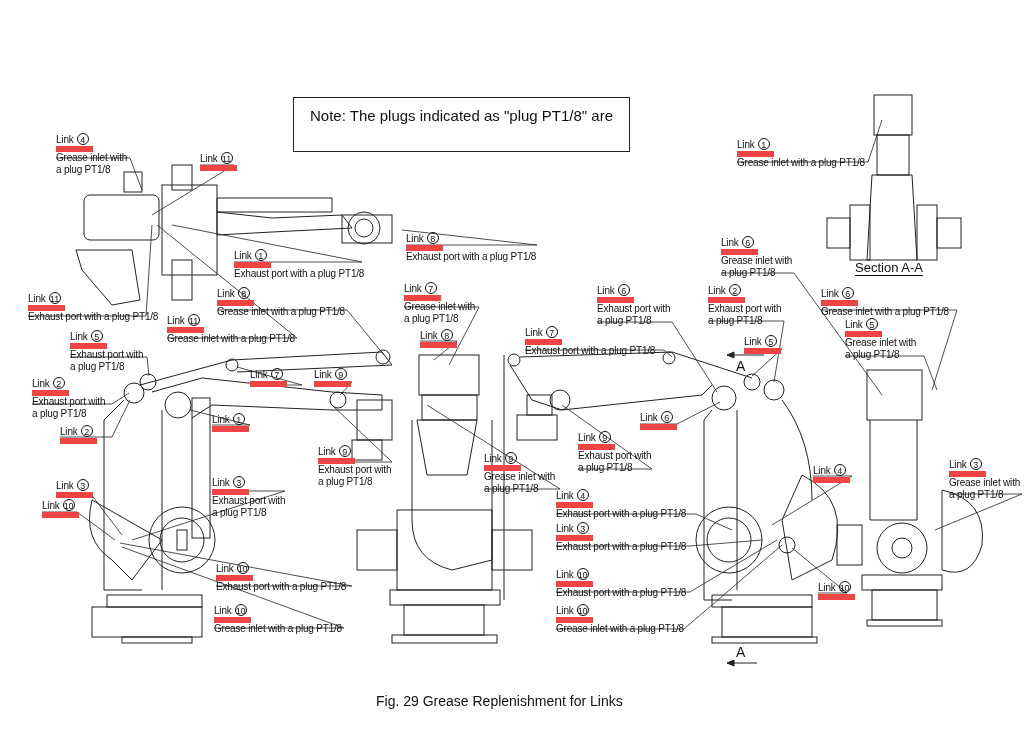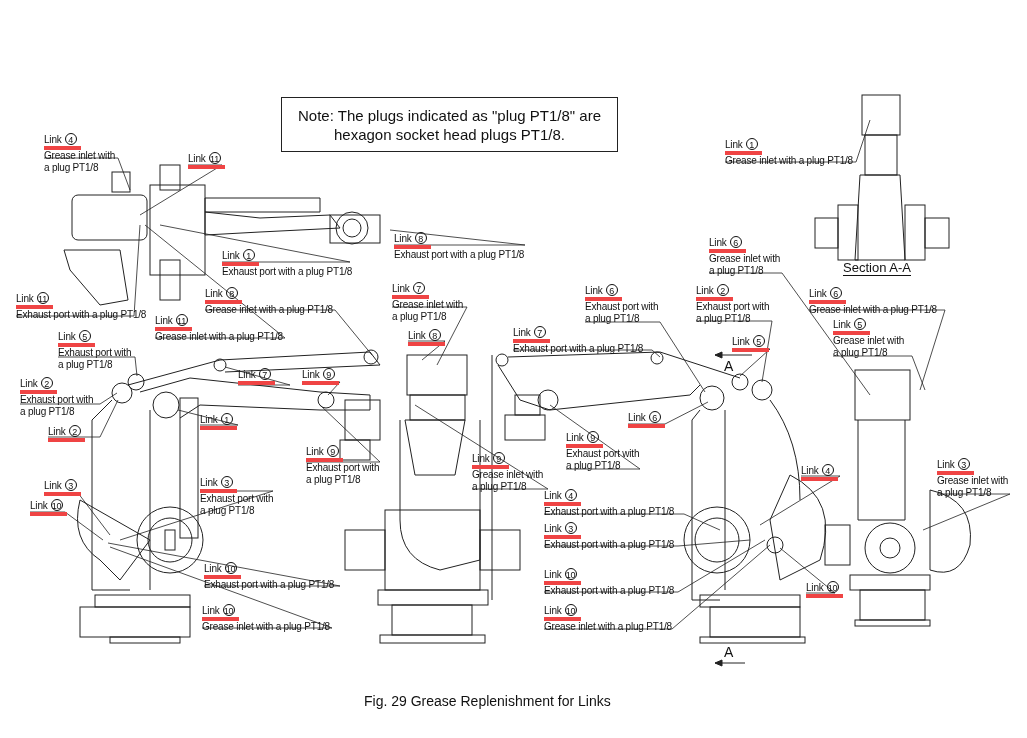--- a/index.html
+++ b/index.html
@@ -1,20 +1,20 @@
 <!DOCTYPE html>
 <html><head>
 <meta charset="utf-8">
 <style>
   html, body { margin: 0; padding: 0; background: #ffffff; }
   body { width: 1027px; height: 738px; position: relative; overflow: hidden; font-family: "Liberation Sans", sans-serif; color: #111; }
-  #stage { position: absolute; left: 0; top: 0; width: 993px; height: 738px; text-decoration: underline; }
+  #stage { position: absolute; left: 12px; top: 0; width: 993px; height: 738px; text-decoration: underline; }
   svg#drawing { position: absolute; left: 0; top: 0; }
   .lbl { position: absolute; font-size: 10px; line-height: 12px; white-space: nowrap; color: #111; letter-spacing: -0.2px; }
-  .lbl .title { display: inline-block; border-bottom: 4px solid #ef4444; padding-right: 4px; }
+  .lbl .title { display: inline-block; border-bottom: 6px solid #ef4444; padding-right: 4px; }
   .lbl .title .num { display: inline-block; width: 12px; height: 12px; border: 1px solid #111; border-radius: 50%; text-align: center; line-height: 12px; font-size: 9px; margin-left: 3px; box-sizing: border-box; }
   .lbl .desc { display: block; }
   .note-box { position: absolute; left: 281px; top: 97px; width: 337px; height: 55px; border: 1px solid #222; box-sizing: border-box; text-align: center; font-size: 15px; line-height: 19px; padding-top: 8px; }
   .caption { position: absolute; left: 352px; top: 693px; font-size: 14px; margin-left: 12px; }
   .section-title { position: absolute; left: 843px; top: 260px; font-size: 13px; border-bottom: 1px solid #111; }
   .arrow-A { position: absolute; font-size: 14px; }
 </style>
 </head>
 <body>
 
@@ -164,21 +164,20 @@
         <line x1="715" y1="355" x2="752" y2="355"></line>
         <path d="M715 355 L722 352 L722 358 Z" fill="#222"></path>
         <line x1="715" y1="663" x2="745" y2="663"></line>
         <path d="M715 663 L722 660 L722 666 Z" fill="#222"></path>
       </g>
     </g>
   </svg>
 
   <div class="note-box">
     <div>Note: The plugs indicated as "plug PT1/8" are</div>
-    <div>hexagon socket head plugs PT1/8.</div>
   </div>
 
   <div class="section-title">Section A-A</div>
   <div class="arrow-A" style="left:724px; top:358px;">A</div>
   <div class="arrow-A" style="left:724px; top:644px;">A</div>
 
   <div id="labels">
       <div class="lbl" style="left: 44px; top: 133px;"><span class="title"><span>Link</span><span class="num">4</span></span><span class="desc">Grease inlet with</span><span class="desc">a plug PT1/8</span></div>
       <div class="lbl" style="left: 188px; top: 152px;"><span class="title"><span>Link</span><span class="num">11</span></span></div>
       <div class="lbl" style="left: 222px; top: 249px;"><span class="title"><span>Link</span><span class="num">1</span></span><span class="desc">Exhaust port with a plug PT1/8</span></div>

